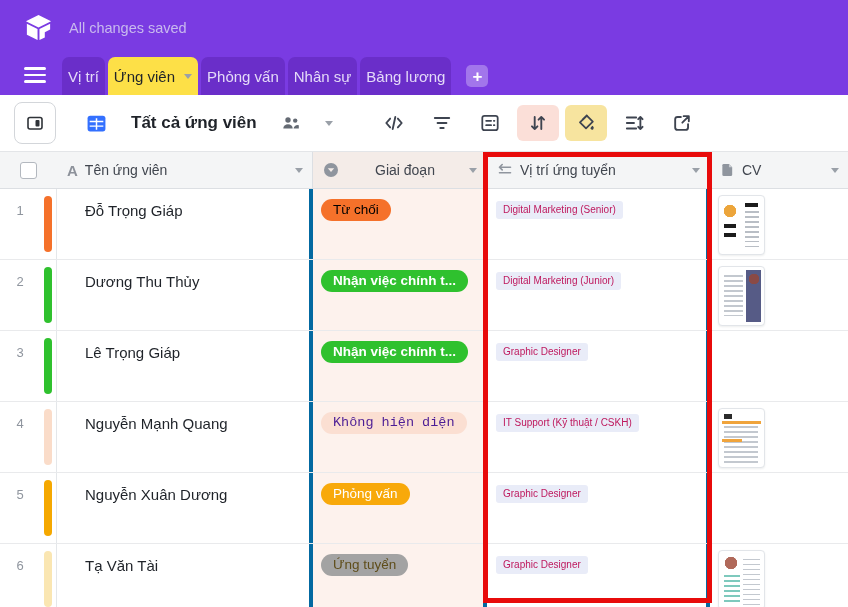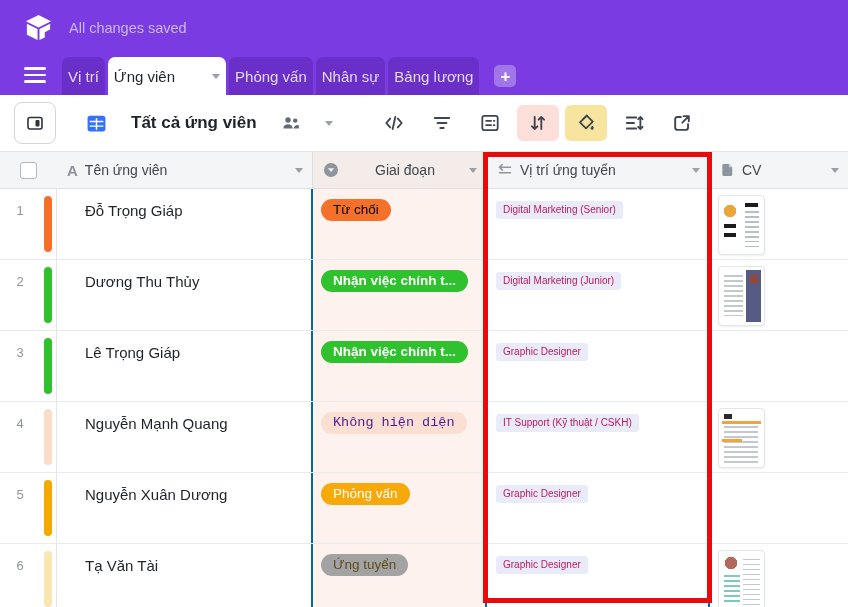--- a/index.html
+++ b/index.html
@@ -11,21 +11,21 @@
   
   .topbar{height:55px;background:#7a3be2;display:flex;align-items:center;}
   .logo{margin-left:22px;width:32px;height:32px;display:flex;align-items:center;justify-content:center;}
   .savestatus{margin-left:15px;font-size:14.5px;color:#c8b9ee;}
   
   .tabbar{height:40px;background:#7a3be2;display:flex;align-items:flex-end;}
   .hamburger{width:22px;height:40px;margin-left:24px;margin-right:16px;display:flex;flex-direction:column;justify-content:center;gap:4px;cursor:pointer;}
   .hamburger i{display:block;height:2.5px;background:#fff;border-radius:2px;}
   .tab{height:38px;display:flex;align-items:center;padding:0 6px;margin-right:3px;
        background:#6a2ec9;color:#e4daf8;font-size:15px;border-radius:7px 7px 0 0;cursor:pointer;white-space:nowrap;}
-  .tab.active{background:#ffffff;color:#1f2329;gap:28px;}
+  .tab.active{background:#fde047;color:#1f2329;}
   .tab .caret{margin-left:9px;}
   .caret{width:0;height:0;border-left:4.5px solid transparent;border-right:4.5px solid transparent;border-top:5.5px solid #9aa0a8;display:inline-block;}
   .addtab{width:22px;height:22px;margin:0 0 8px 12px;border-radius:5px;background:rgba(255,255,255,.3);
           display:flex;align-items:center;justify-content:center;color:#fff;font-size:17px;font-weight:bold;line-height:1;cursor:pointer;}
   
   .toolbar{height:56px;border-bottom:1px solid #e3e5e8;display:flex;align-items:center;background:#fff;}
   .collapse-btn{margin-left:14px;width:40px;height:40px;border:1px solid #d3d6da;border-radius:8px;display:flex;align-items:center;justify-content:center;cursor:pointer;}
   .viewsel{margin-left:30px;display:flex;align-items:center;gap:24px;cursor:pointer;}
   .viewname{font-size:17px;font-weight:bold;color:#1f2329;}
   .toolicons{display:flex;align-items:center;margin-left:40px;gap:6px;}
@@ -36,21 +36,21 @@
   .grid-head,.grid-row{display:grid;grid-template-columns:57px 256px 174px 223px 138px;}
   .grid-head{height:36px;background:#f4f5f6;border-bottom:1px solid #dcdfe3;font-size:14px;color:#41464f;}
   .hcell{display:flex;align-items:center;position:relative;border-right:1px solid #dcdfe3;padding-left:10px;gap:7px;}
   .hcell:last-child{border-right:none;}
   .hcell .caret{position:absolute;right:9px;}
   .hcell-check{justify-content:center;padding-left:0;border-right:none;}
   .hcell-stage{background:#f4ece8;gap:36px;}
   .checkbox{width:15px;height:15px;border:1.5px solid #b3b8bf;border-radius:3px;background:#fff;cursor:pointer;}
   .ficon-a{color:#8d929b;font-weight:bold;font-size:15px;}
   .grid-row{height:70px;border-bottom:1px solid #e9eaec;}
-  .cell{position:relative;border-right:2px solid #0369a1;}
+  .cell{position:relative;border-right:4px solid #0369a1;}
   .cell:last-child{border-right:none;}
   .cell-num{border-right:1px solid #e4e7ea;}
   .rownum{position:absolute;left:0;top:14px;width:40px;text-align:center;font-size:13px;color:#8f959e;}
   .colorbar{position:absolute;left:44px;top:7px;width:8px;height:56px;border-radius:4px;}
   .cell-name{padding:13px 8px 0 28px;font-size:15px;color:#1f2329;}
   .cell-stage{background:#fdf2ed;padding:10px 0 0 8px;}
   .badge{display:inline-block;font-size:13.5px;border-radius:11px;padding:3px 12px 4px;white-space:nowrap;}
   .cell-pos{padding:10px 0 0 9px;}
   .chip{display:inline-block;font-size:10px;color:#be185d;background:#e9ecf8;border-radius:3px;padding:3px 7px 4px;white-space:nowrap;}
   .cell-cv{padding:6px 0 0 8px;}

